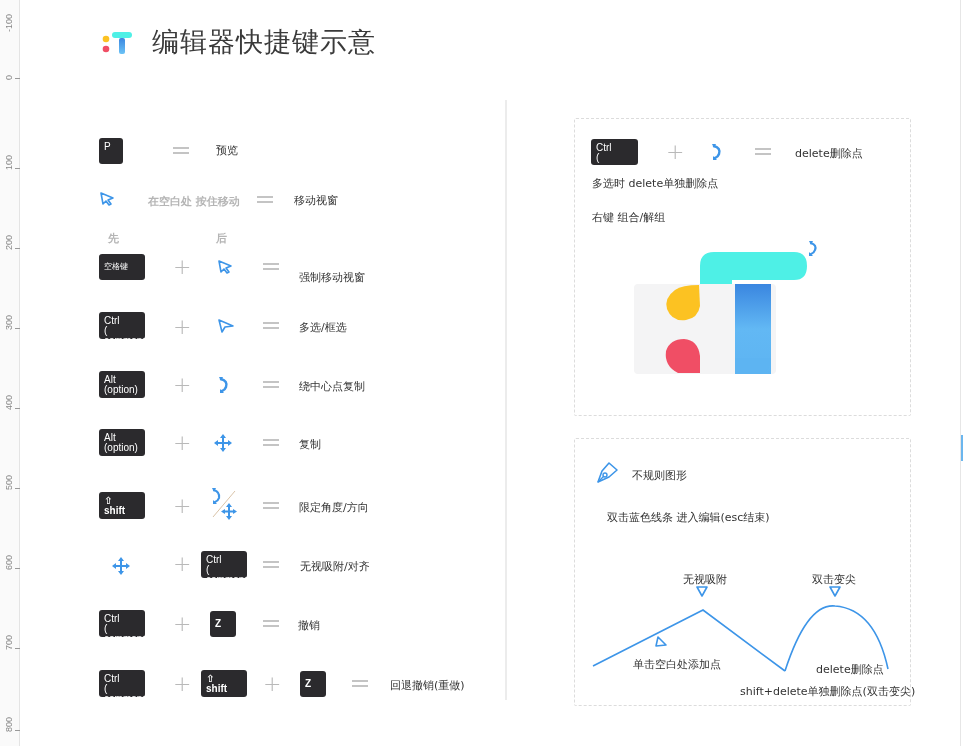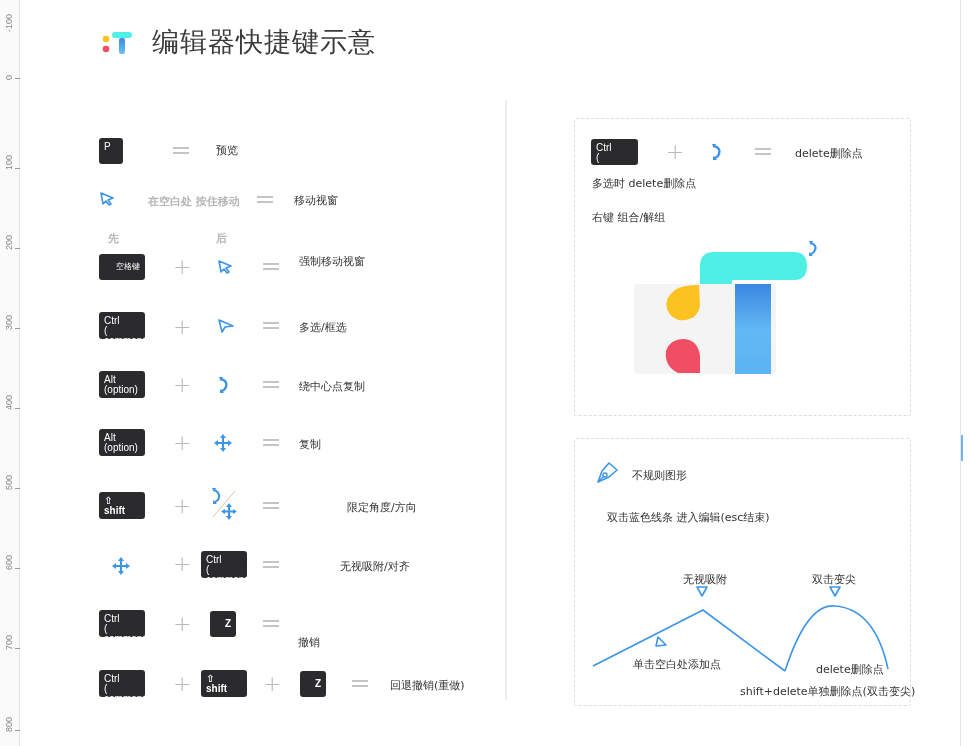--- a/index.html
+++ b/index.html
@@ -13,21 +13,21 @@
 
     .title-row { position: absolute; left: 100px; top: 24px; height: 36px; display: flex; align-items: center; }
     .title-logo { width: 34px; height: 22px; position: relative; margin-right: 18px; }
     .title-text { font-size: 27px; color: #3a3a3a; letter-spacing: 1px; font-family: "DejaVu Sans", sans-serif; }
 
     .divider-v { position: absolute; left: 505px; top: 100px; width: 2px; height: 600px; background: #ececec; }
     .right-edge { position: absolute; left: 960px; top: 0; width: 1px; height: 746px; background: #e6e6e6; }
     .right-accent { position: absolute; left: 961px; top: 435px; width: 2px; height: 26px; background: #6bb6ee; }
 
     .key { position: absolute; background: #2b2a2d; color: #fff; border-radius: 3px; font-size: 10px; line-height: 10px; padding: 4px 5px; }
-    .key.center { display: flex; align-items: center; justify-content: flex-end; }
+    .key.center { display: flex; align-items: center; justify-content: flex-start; }
     .op { position: absolute; color: #b9b9b9; font-size: 22px; font-weight: 300; line-height: 22px; font-family: "DejaVu Sans", sans-serif; }
     .eq { position: absolute; width: 16px; height: 7px; border-top: 2px solid #c4c4c4; border-bottom: 2px solid #c4c4c4; }
     .label { position: absolute; font-size: 11px; color: #333; white-space: nowrap; font-family: "DejaVu Sans", sans-serif; }
     .label.light { color: #b5b5b5; font-weight: bold; }
     .icon { position: absolute; }
 
     .panel { position: absolute; border: 1.5px dashed #dcdcdc; border-radius: 2px; }
   </style>
 </head>
 <body>
@@ -118,21 +118,21 @@
 
 <div>
   <div class="key center" style="left:99px;top:254px;width:46px;height:26px;font-size:8px;">
       <span>空格键</span>
     </div>
   <div class="op" style="left:173px;top:256px;">+</div>
   <svg class="icon" style="left:217px;top:259px;" width="16" height="16" viewBox="0 0 16 16">
     <path d="M2 2 L14 7 L9 9 L12 13 L10 14 L7 10 L4 13 Z" fill="none" stroke="#3d95e8" stroke-width="1.6" stroke-linejoin="round"></path>
   </svg>
   <div class="eq" style="left:263px;top:263px;"></div>
-  <div class="label" style="left:299px;top:254px;">强制移动视窗</div>
+  <div class="label" style="left:299px;top:270px;">强制移动视窗</div>
 </div>
 
 <div>
   <div class="key" style="left:99px;top:312px;width:46px;height:27px;">
     <div>Ctrl</div>
     <div>( command)</div>
   </div>
   <div class="op" style="left:173px;top:316px;">+</div>
   <svg class="icon" style="left:217px;top:318px;" width="18" height="16" viewBox="0 0 18 16">
     <path d="M2 2 L16 8 L8 9 L5 14 Z" fill="none" stroke="#3d95e8" stroke-width="1.6" stroke-linejoin="round"></path>
@@ -190,54 +190,54 @@
     <g transform="translate(12,16)" fill="#3d95e8">
       <path d="M8 0 L11 4 L5 4 Z"></path>
         <path d="M8 17 L11 13 L5 13 Z"></path>
       <path d="M0 8.5 L4 6 L4 11 Z"></path>
         <path d="M16 8.5 L12 6 L12 11 Z"></path>
       <rect x="7" y="4" width="2" height="9"></rect>
         <rect x="4" y="7.5" width="8" height="2"></rect>
     </g>
   </svg>
   <div class="eq" style="left:263px;top:502px;"></div>
-  <div class="label" style="left:299px;top:500px;margin-left:48px;">限定角度/方向</div>
+  <div class="label" style="left:299px;top:500px;">限定角度/方向</div>
 </div>
 
 <div>
   <svg class="icon" style="left:111px;top:556px;" width="20" height="20" viewBox="0 0 20 20">
     <g fill="#3d95e8">
       <path d="M10 1 L13 5 L7 5 Z"></path>
         <path d="M10 19 L13 15 L7 15 Z"></path>
       <path d="M1 10 L5 7 L5 13 Z"></path>
         <path d="M19 10 L15 7 L15 13 Z"></path>
     </g>
     <rect x="9" y="5" width="2" height="10" fill="#3d95e8"></rect>
     <rect x="5" y="9" width="10" height="2" fill="#3d95e8"></rect>
   </svg>
   <div class="op" style="left:173px;top:553px;">+</div>
   <div class="key" style="left:201px;top:551px;width:46px;height:27px;">
     <div>Ctrl</div>
     <div>( command)</div>
   </div>
   <div class="eq" style="left:263px;top:561px;"></div>
-  <div class="label" style="left:300px;top:559px;margin-left:40px;">无视吸附/对齐</div>
+  <div class="label" style="left:300px;top:559px;">无视吸附/对齐</div>
 </div>
 
 <div>
   <div class="key" style="left:99px;top:610px;width:46px;height:27px;">
     <div>Ctrl</div>
     <div>( command)</div>
   </div>
   <div class="op" style="left:173px;top:613px;">+</div>
   <div class="key center" style="left:210px;top:611px;width:26px;height:26px;font-size:10px;font-weight:bold;">
       <span>Z</span>
     </div>
   <div class="eq" style="left:263px;top:620px;"></div>
-  <div class="label" style="left:298px;top:618px;margin-top:17px;">撤销</div>
+  <div class="label" style="left:298px;top:618px;">撤销</div>
 </div>
 
 <div>
   <div class="key" style="left:99px;top:670px;width:46px;height:27px;">
     <div>Ctrl</div>
     <div>( command)</div>
   </div>
   <div class="op" style="left:173px;top:673px;">+</div>
   <div class="key" style="left:201px;top:670px;width:46px;height:27px;font-weight:bold;">
     <div>⇧</div>
@@ -259,21 +259,21 @@
   </div>
   <div class="op" style="left:666px;top:141px;">+</div>
   <svg class="icon" style="left:711px;top:142px;" width="12" height="20" viewBox="0 0 12 20">
     <path d="M3 4 Q10 6 8 12 Q7 15 4 16" fill="none" stroke="#3d95e8" stroke-width="2.4" stroke-linecap="round"></path>
     <path d="M1 2 L5 2 L3 6 Z" fill="#3d95e8"></path>
     <path d="M2 14 L6 18 L2 18 Z" fill="#3d95e8"></path>
   </svg>
   <div class="eq" style="left:755px;top:148px;"></div>
   <div class="label" style="left:795px;top:146px;">delete删除点</div>
 </div>
-<div class="label" style="left:592px;top:176px;">多选时 delete删除点</div>
+<div class="label" style="left:592px;top:176px;">多选时 delete单独删除点</div>
 <div class="label" style="left:592px;top:210px;">右键 组合/解组</div>
 
 <svg class="icon" style="left:634px;top:238px;" width="190" height="140" viewBox="0 0 190 140">
   <defs>
     <linearGradient id="lgT" x1="0" y1="0" x2="0" y2="1">
       <stop offset="0" stop-color="#3a86e0"></stop>
         <stop offset="0.5" stop-color="#62b8f4"></stop>
         <stop offset="1" stop-color="#5db4f2"></stop>
     </linearGradient>
   </defs>

